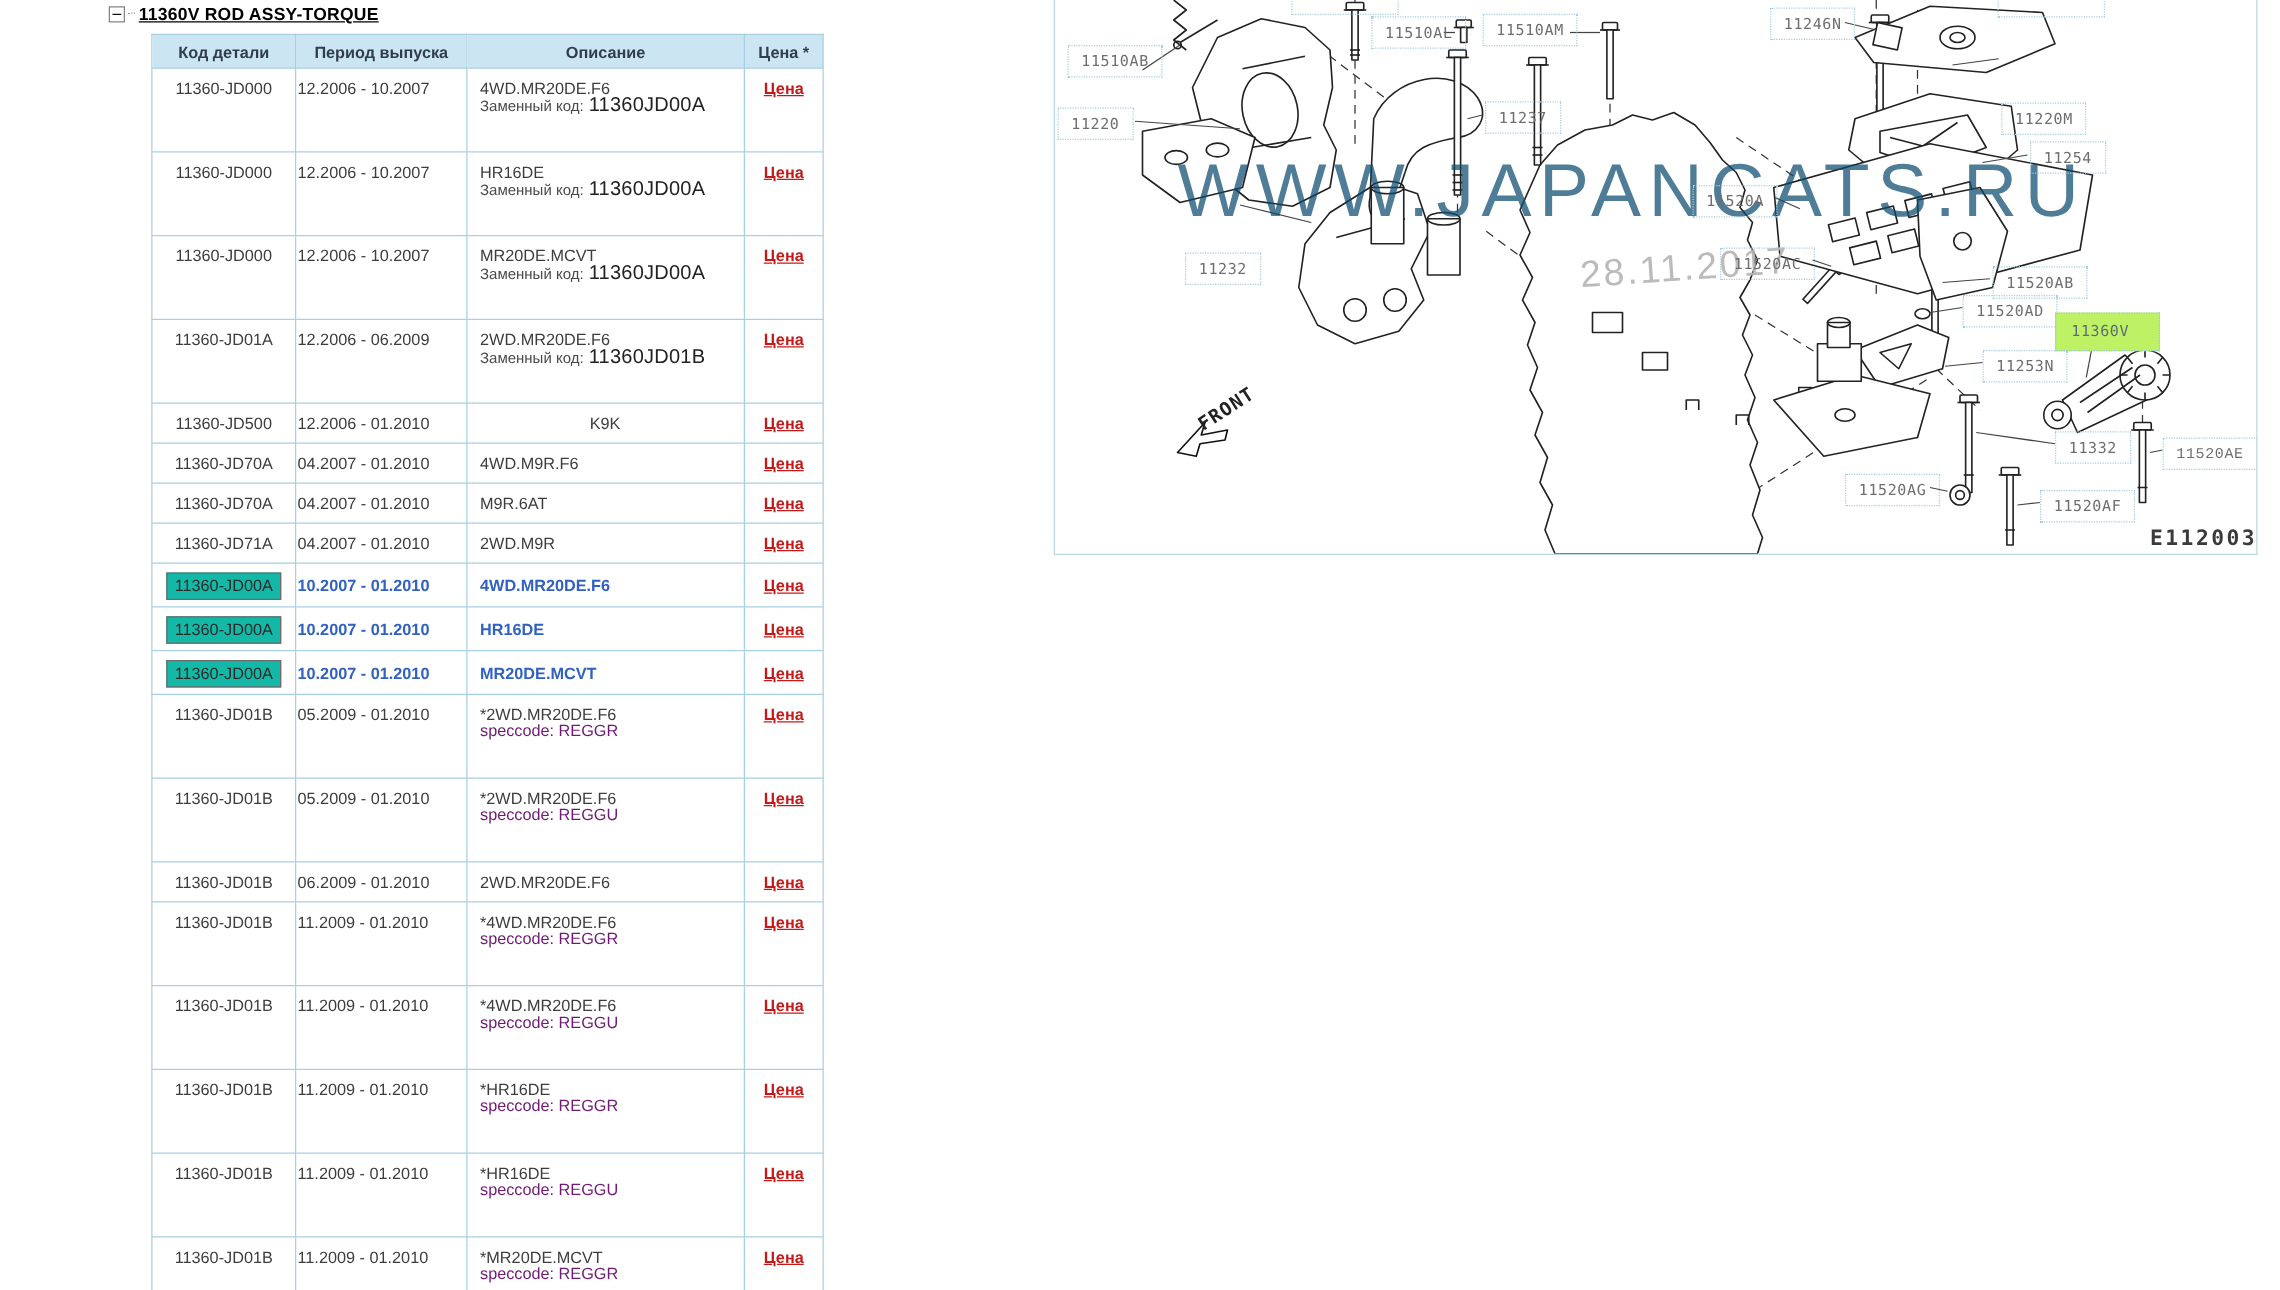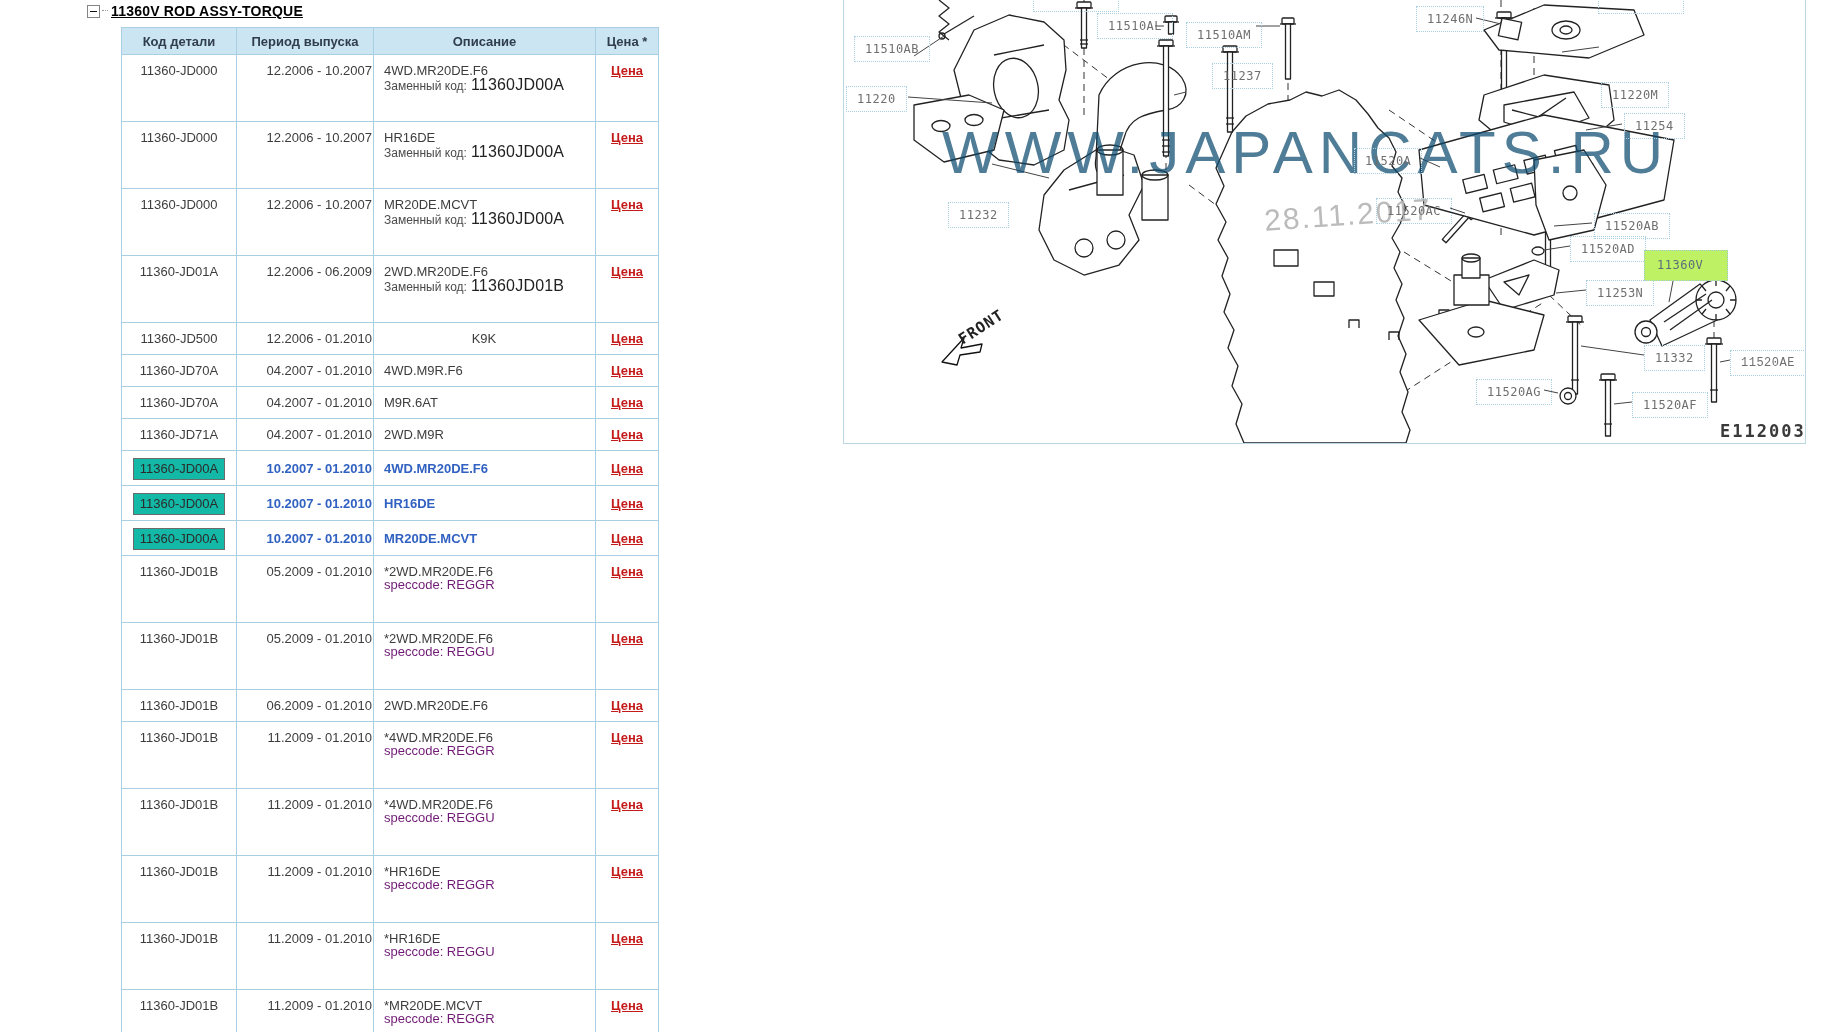--- a/index.html
+++ b/index.html
@@ -19,21 +19,21 @@
     width:537px;background:#fff;font-size:13px;color:#3d3d3d;line-height:1;
   }
   table.parts td,table.parts th{border:1px solid #a9cfe3;overflow:hidden;}
   table.parts th{
     background:#cbe5f3;color:#2f3d4d;font-weight:bold;font-size:13px;height:26px;padding:0 4px;
   }
   tr.row-s{height:32px;}
   tr.row-d{height:67px;}
   tr.row-h{height:35px;}
   td.c-code{text-align:center;}
-  td.c-per{text-align:right;}
+  td.c-per{text-align:left;}
   td.c-desc{text-align:left;padding-left:10px;}
   td.c-price{text-align:center;}
   tr.row-d td{vertical-align:top;padding-top:9px;}
   tr.row-s td,tr.row-h td{vertical-align:middle;}
   .d2{margin-top:0;white-space:nowrap;}
   .nl{font-size:12px;color:#4a4a4a;}
   .nv{font-size:16px;color:#222;margin-left:4px;letter-spacing:.2px;}
   .spec{font-size:13px;color:#701a75;}
   .center-desc{text-align:center !important;padding-left:0 !important;}
   .price{color:#c51a1a;font-weight:bold;text-decoration:underline;cursor:pointer;}
@@ -435,25 +435,25 @@
     <path fill="#fff" stroke="#111" d="M98,362 L120,338 117,348 138,344 136,352 116,355 113,365 Z"></path>
   </svg>
 
   <div class="wmark">WWW.JAPANCATS.RU</div>
   <div class="wdate">28.11.2017</div>
 
   <div class="plabel cut" style="left:189px;top:-16px;"></div>
   <div class="plabel cut" style="left:754px;top:-14px;"></div>
   <div class="plabel" style="left:10px;top:36px;">11510AB</div>
   <div class="plabel" style="left:253px;top:13px;text-align:center;">11510AL</div>
-  <div class="plabel" style="left:342px;top:22px;">11510AM</div>
+  <div class="plabel" style="left:342px;top:11px;">11510AM</div>
   <div class="plabel" style="left:572px;top:6px;">11246N</div>
   <div class="plabel" style="left:757px;top:36px;margin-top:46px;">11220M</div>
   <div class="plabel" style="left:2px;top:86px;">11220</div>
-  <div class="plabel" style="left:344px;top:63px;margin-left:24px;">11237</div>
+  <div class="plabel" style="left:344px;top:81px;">11237</div>
   <div class="plabel" style="left:104px;top:154px;margin-top:48px;">11232</div>
   <div class="plabel" style="left:780px;top:113px;">11254</div>
   <div class="plabel" style="left:510px;top:148px;">11520A</div>
   <div class="plabel" style="left:532px;top:198px;">11520AC</div>
   <div class="plabel" style="left:750px;top:213px;">11520AB</div>
   <div class="plabel" style="left:726px;top:236px;">11520AD</div>
   <div class="plabel sel" style="left:800px;top:250px;">11360V</div>
   <div class="plabel" style="left:742px;top:280px;">11253N</div>
   <div class="plabel" style="left:800px;top:345px;">11332</div>
   <div class="plabel" style="left:886px;top:350px;font-family:Liberation Mono, monospace;">11520AE</div>

